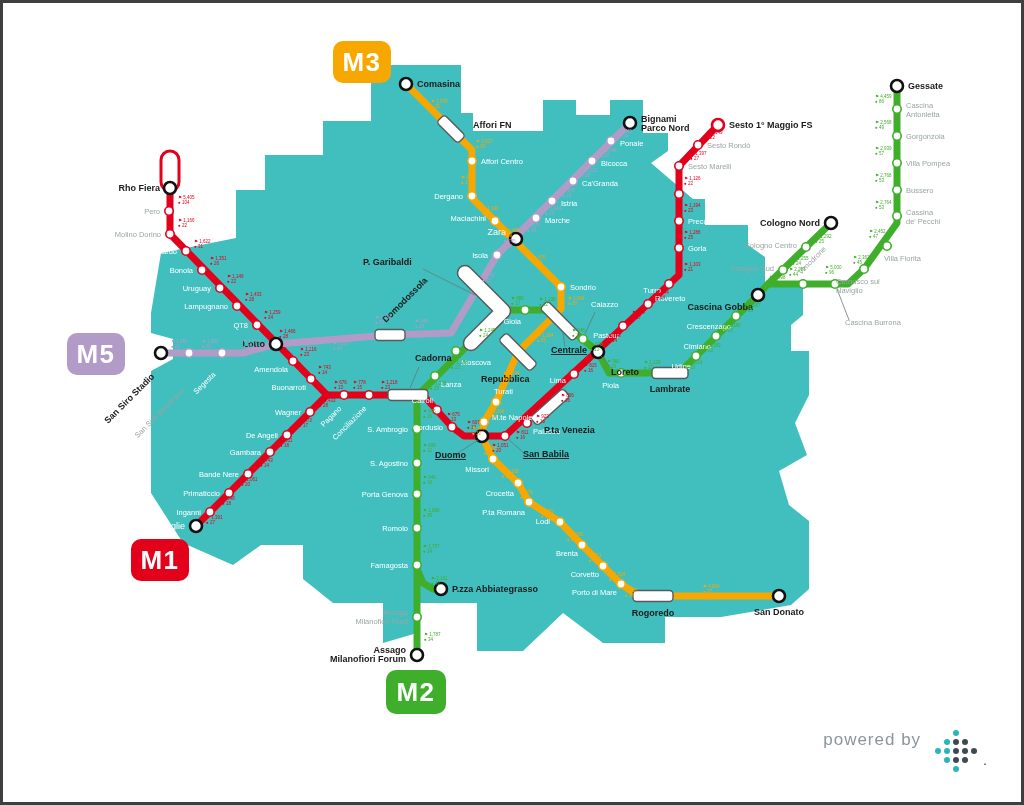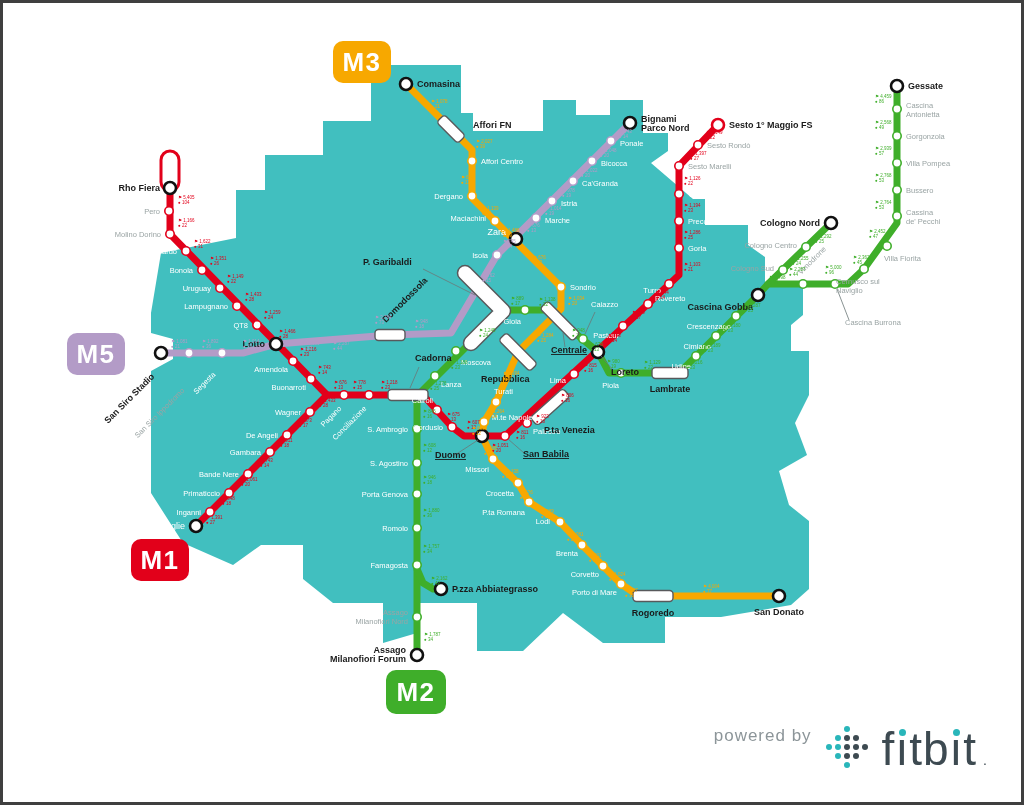--- a/index.html
+++ b/index.html
@@ -362,16 +362,15 @@
         <i style="background: rgb(41, 182, 186); left: 18px; top: 0px;"></i>
         <i style="background: rgb(61, 74, 81); left: 18px; top: 9px;"></i>
         <i style="background: rgb(61, 74, 81); left: 18px; top: 18px;"></i>
         <i style="background: rgb(61, 74, 81); left: 18px; top: 27px;"></i>
         <i style="background: rgb(41, 182, 186); left: 18px; top: 36px;"></i>
         <i style="background: rgb(61, 74, 81); left: 27px; top: 9px;"></i>
         <i style="background: rgb(61, 74, 81); left: 27px; top: 18px;"></i>
         <i style="background: rgb(61, 74, 81); left: 27px; top: 27px;"></i>
         <i style="background: rgb(61, 74, 81); left: 36px; top: 18px;"></i>
       </span>
-    <span class="word" id="brand"><span class="ch">f</span><span class="ch">ı<span class="idot" style="background: rgb(41, 182, 186);"></span></span><span class="ch">t</span><span class="ch">b</span><span class="ch">ı<span class="idot" style="background: rgb(41, 182, 186);"></span></span><span class="ch">t</span></span>
     <span class="tm">.</span>
   </div>
 </div>
 
 </body></html>

